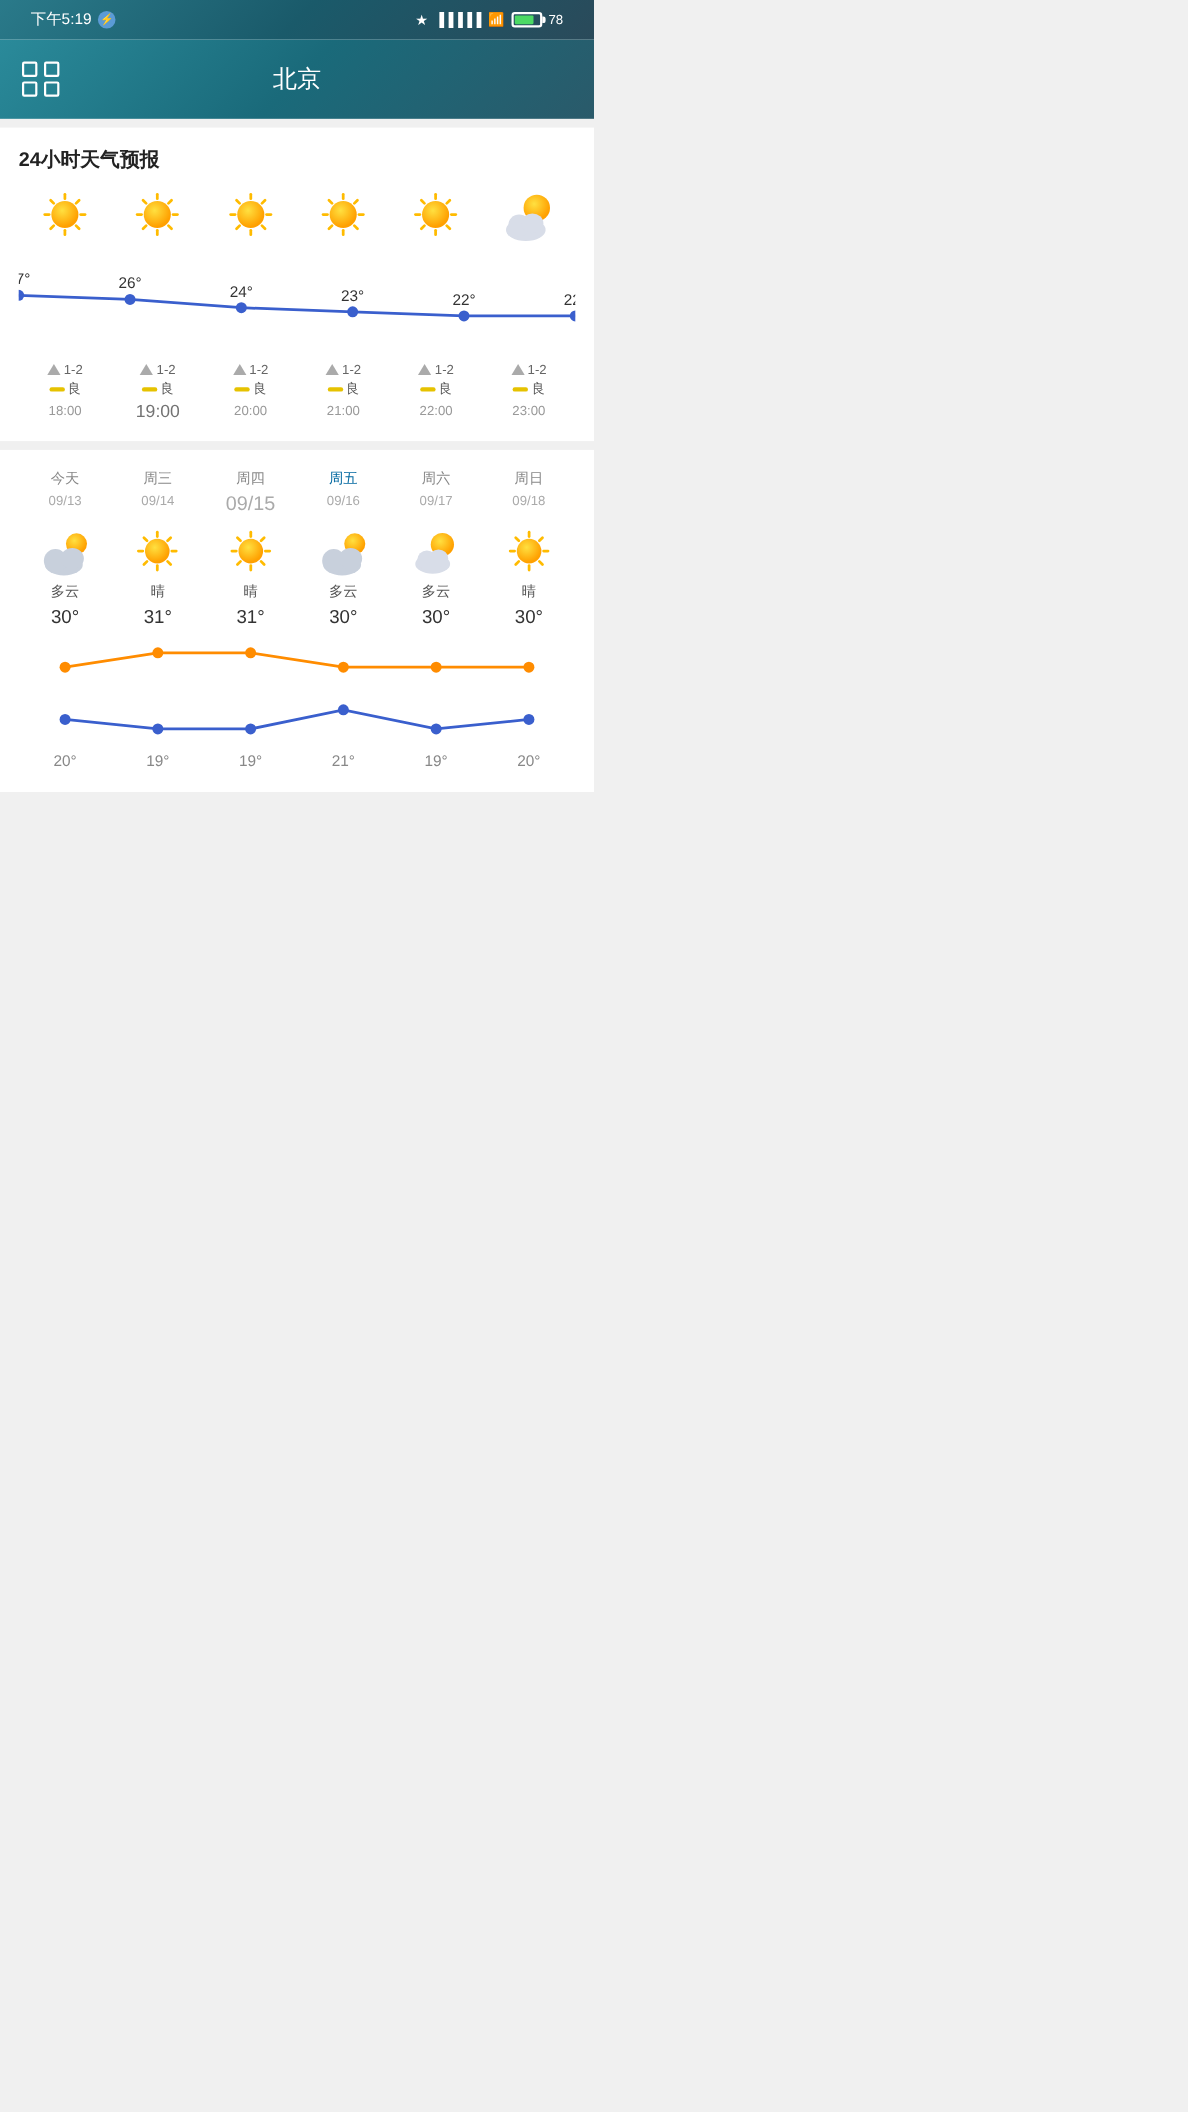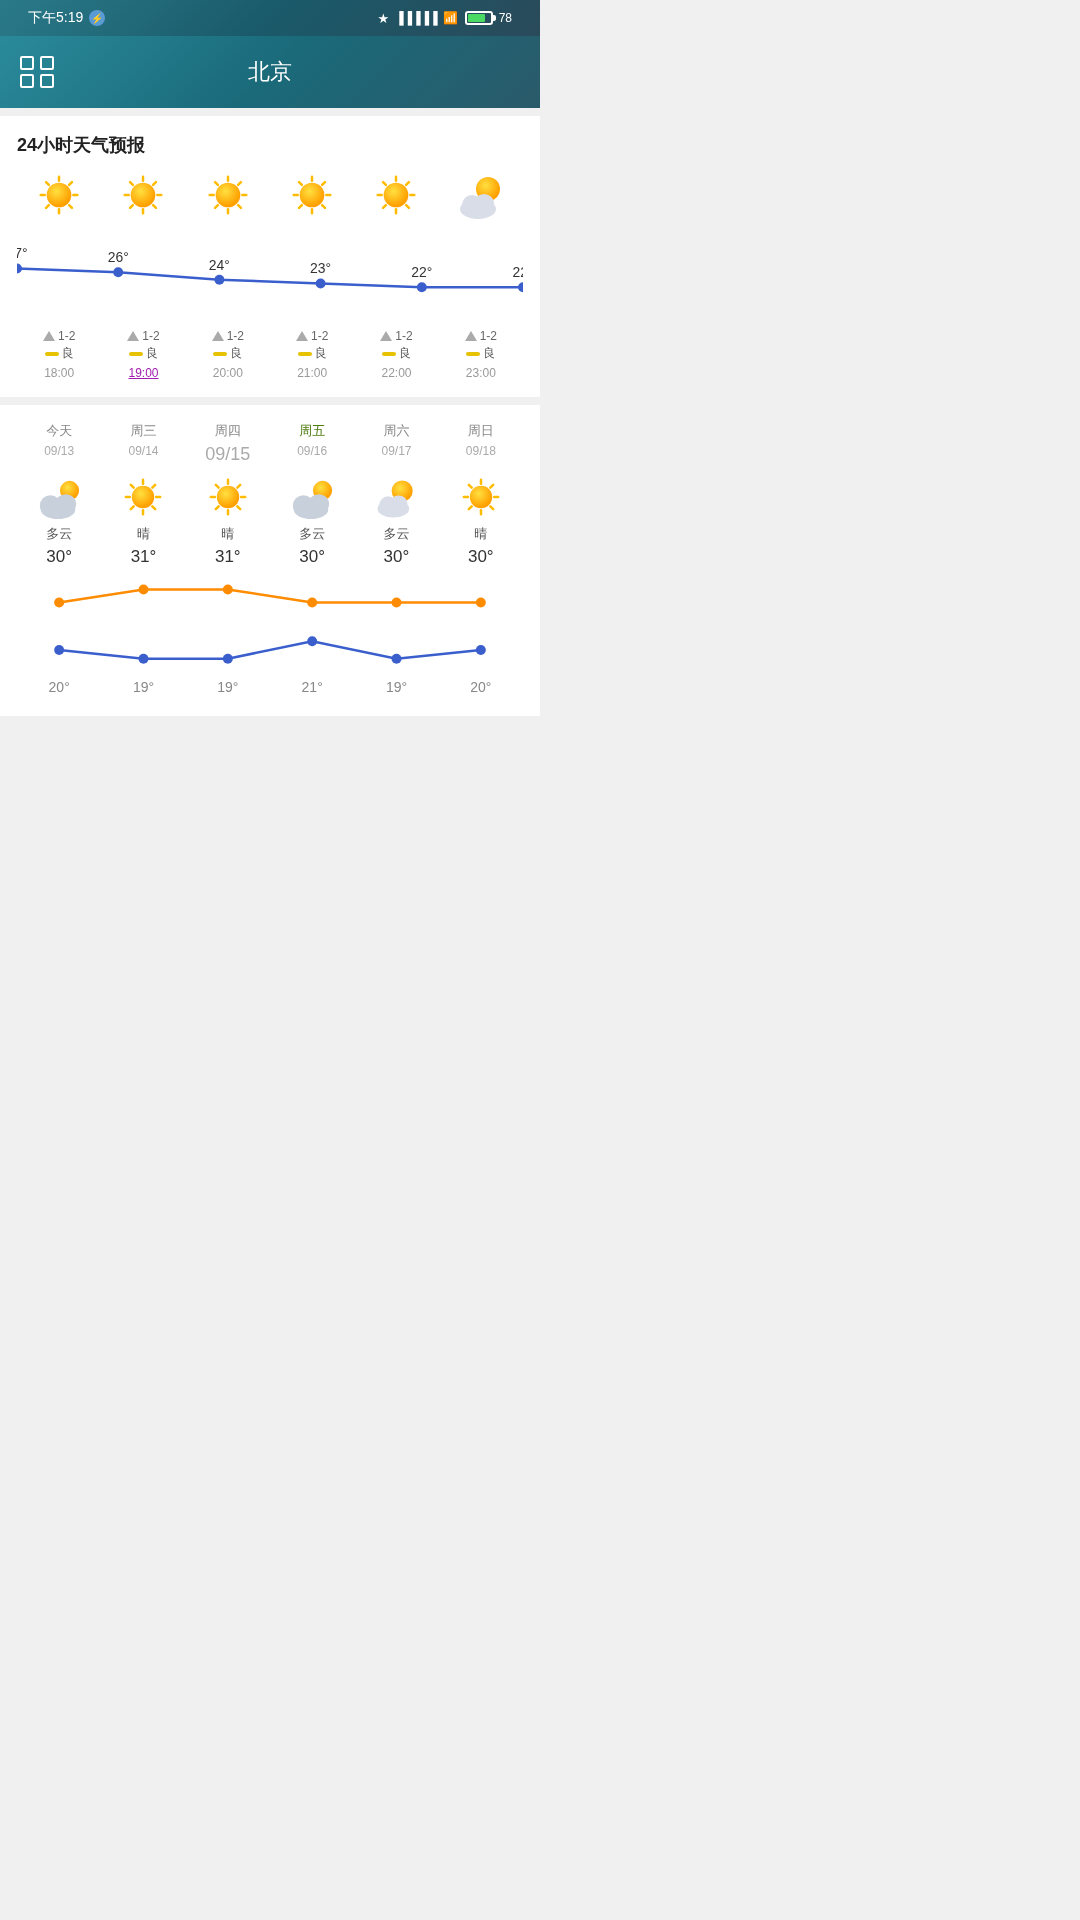--- a/index.html
+++ b/index.html
@@ -380,21 +380,21 @@
       <span style="font-size:12px;color:#555;">良</span>
     </div>
   </div>
     </div>
 
   <div class="hourly-row" id="hourly-times-row">
   <div class="hourly-item">
         <span class="time-label" style="font-size:12px;color:#999;">18:00</span>
       </div>
       <div class="hourly-item">
-        <span class="time-label" style="font-size:12px;color:#a21caf;text-decoration:underline;">19:00</span>
+        <span class="time-label" style="font-size:16px;color:#737373;">19:00</span>
       </div>
       <div class="hourly-item">
         <span class="time-label" style="font-size:12px;color:#999;">20:00</span>
       </div>
       <div class="hourly-item">
         <span class="time-label" style="font-size:12px;color:#999;">21:00</span>
       </div>
       <div class="hourly-item">
         <span class="time-label" style="font-size:12px;color:#999;">22:00</span>
       </div>
@@ -413,21 +413,21 @@
   </div>
       <div class="day-col">
     <span class="day-name" style="font-size:13px;color:#888;">周三</span>
     <span class="day-date" style="font-size:12px;color:#aaa;">09/14</span>
   </div>
       <div class="day-col">
     <span class="day-name" style="font-size:13px;color:#888;">周四</span>
     <span class="day-date" style="font-size:18px;color:#aaa;">09/15</span>
   </div>
       <div class="day-col">
-    <span class="day-name" style="font-size:13px;color:#4d7c0f;">周五</span>
+    <span class="day-name" style="font-size:13px;color:#0369a1;">周五</span>
     <span class="day-date" style="font-size:12px;color:#aaa;">09/16</span>
   </div>
       <div class="day-col">
     <span class="day-name" style="font-size:13px;color:#888;">周六</span>
     <span class="day-date" style="font-size:12px;color:#aaa;">09/17</span>
   </div>
       <div class="day-col">
     <span class="day-name" style="font-size:13px;color:#888;">周日</span>
     <span class="day-date" style="font-size:12px;color:#aaa;">09/18</span>
   </div>

